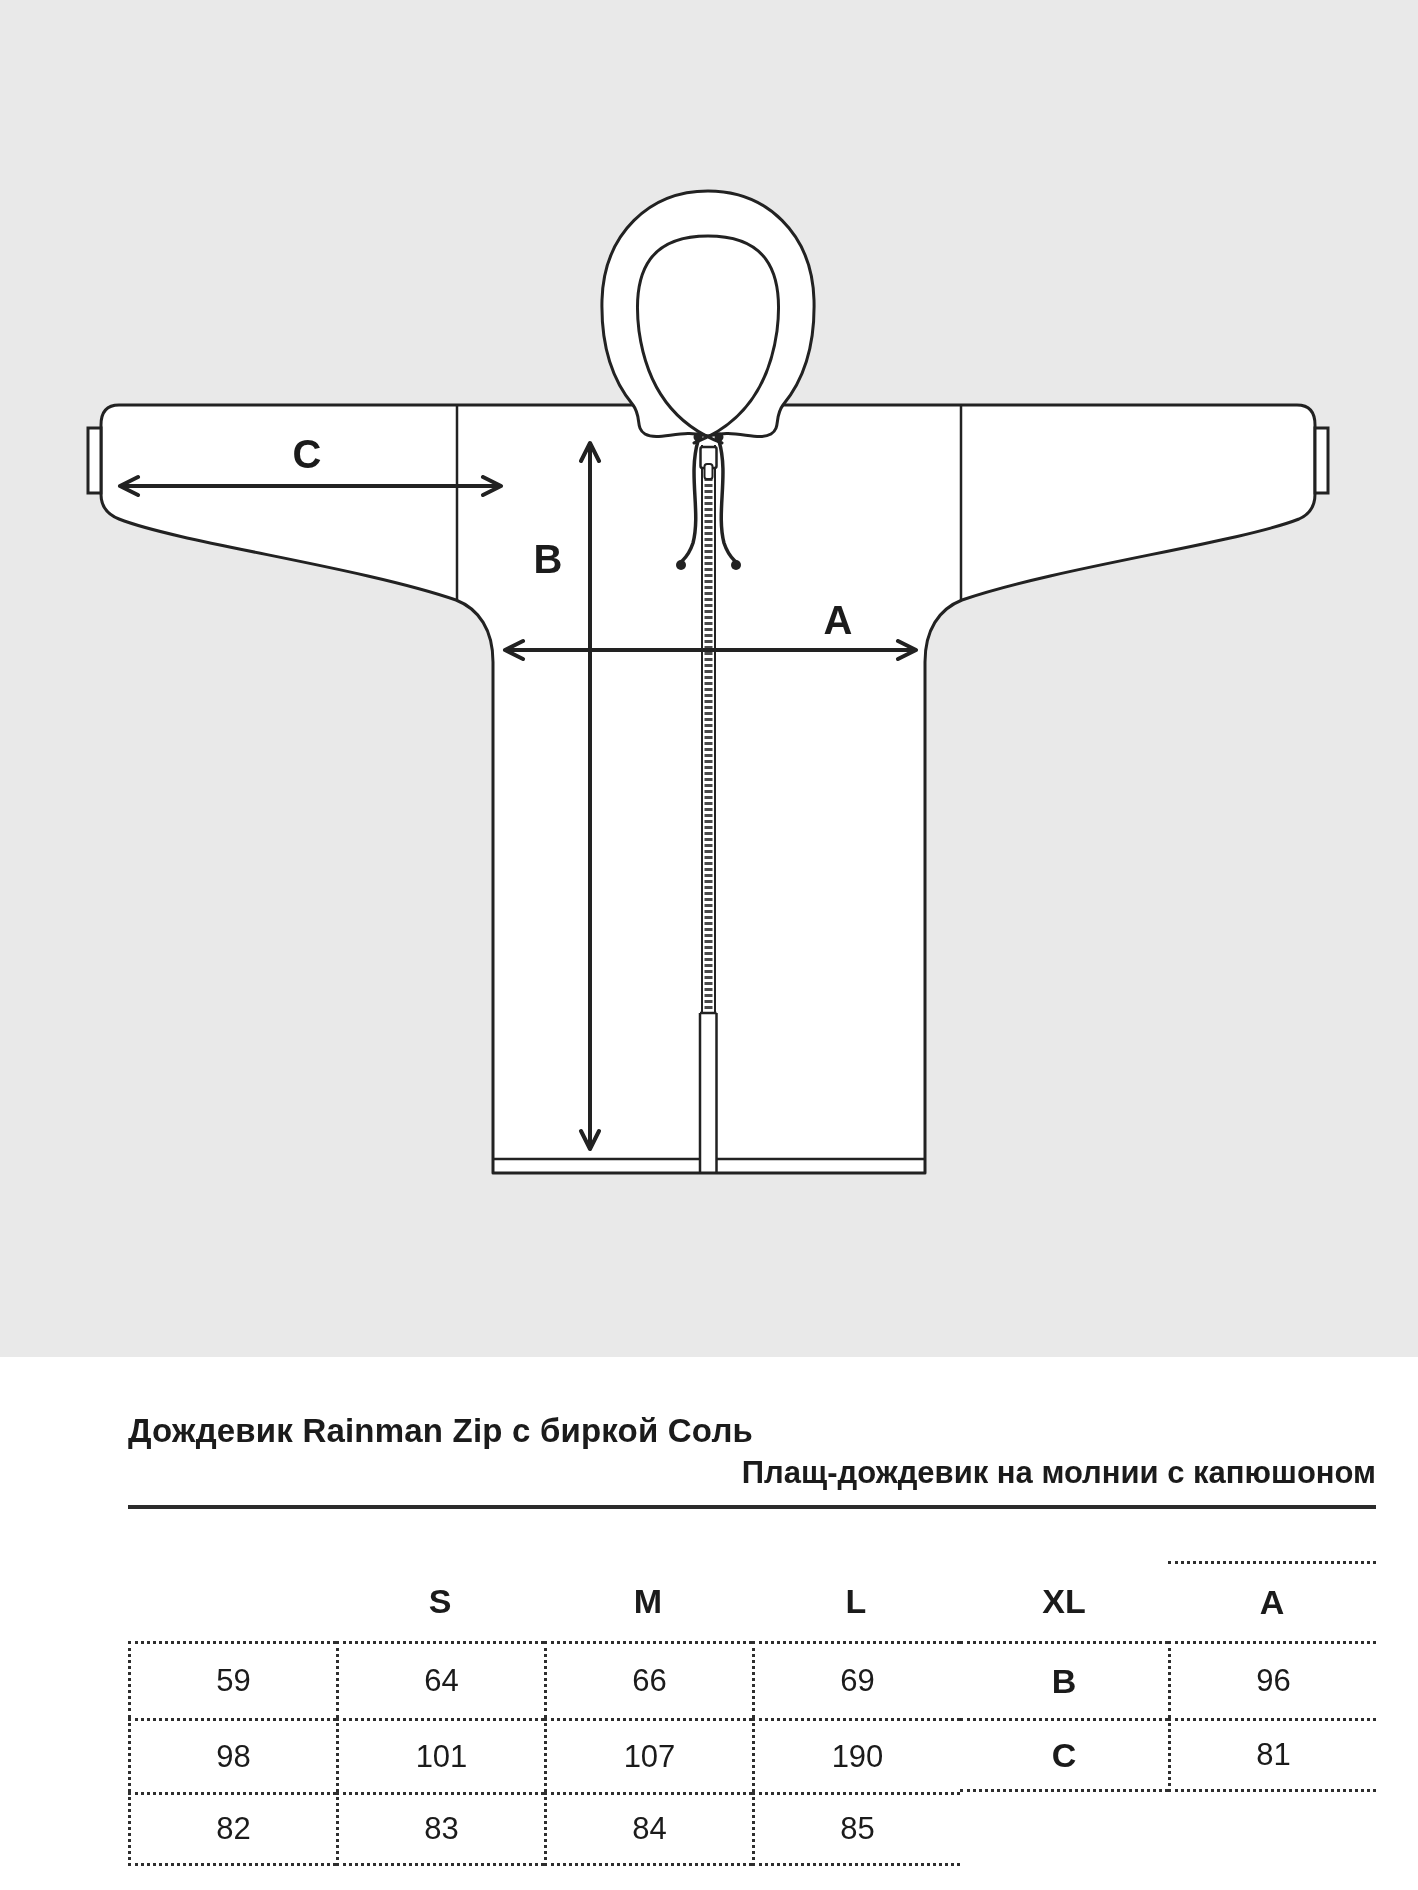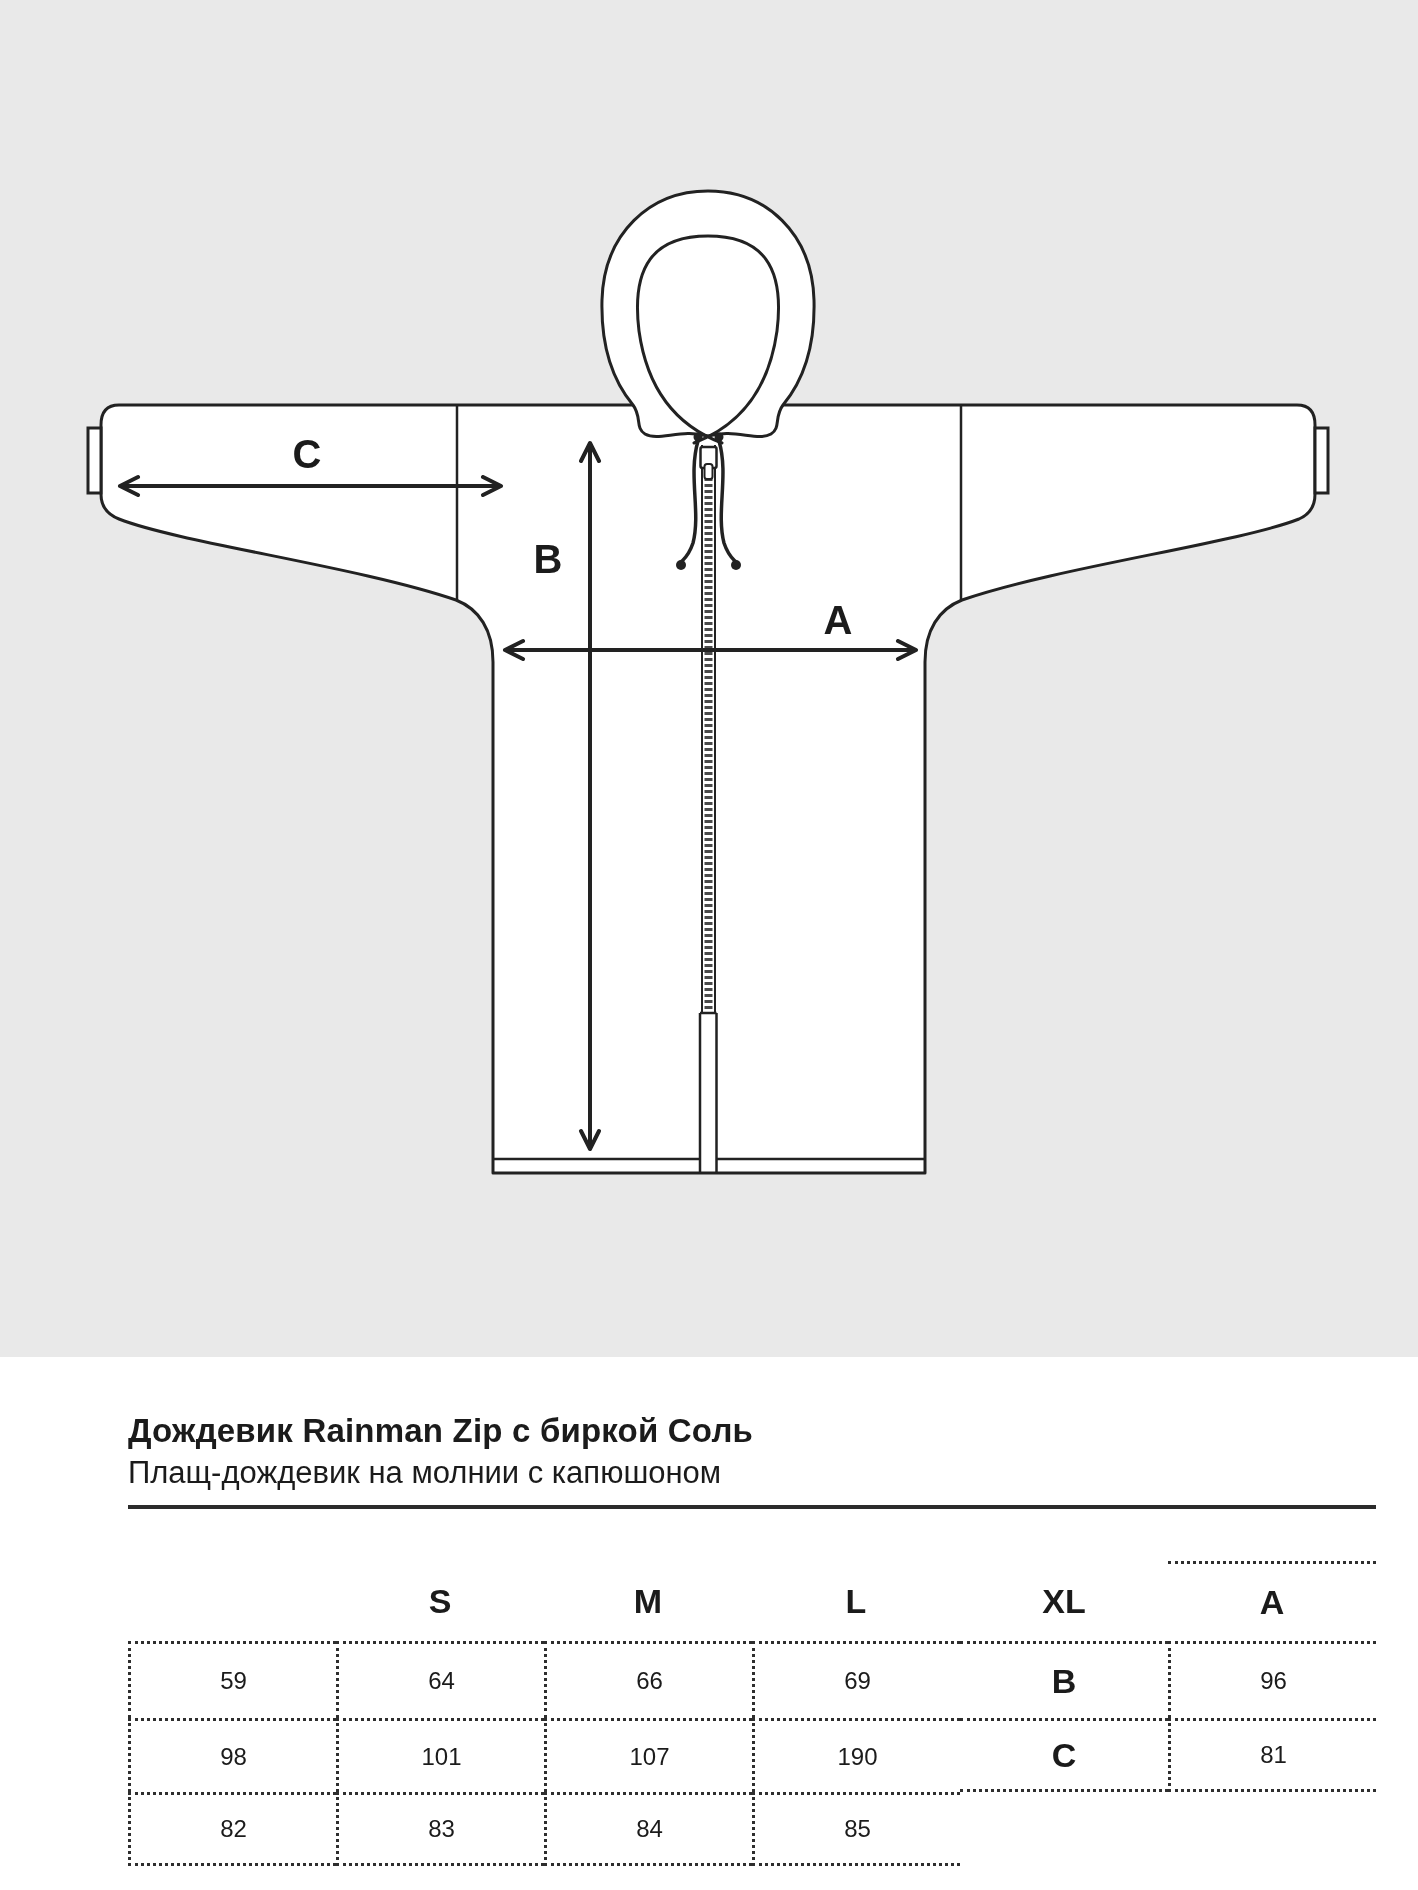--- a/index.html
+++ b/index.html
@@ -25,38 +25,39 @@
   }
   .title {
     margin:56px 0 0 0;
     font-size:33px; line-height:36px;
     font-weight:bold;
     letter-spacing:0.2px;
   }
   .subtitle {
     margin:7px 0 0 0;
     font-size:31px; line-height:34px;
-    font-weight:normal;
+    font-weight:bold;
+    text-align:right;
   }
   .rule {
     margin-top:15px;
     height:0;
     border:none;
     border-top:4px solid #2b2b2b;
   }
 
   .size-table {
     margin-top:52px;
     display:grid;
     grid-template-columns:208px 208px 208px 208px 208px 208px;
     grid-template-rows:80px 77px 74px 74px;
   }
   .cell {
     display:flex; align-items:center; justify-content:center;
-    font-size:24px;
+    font-size:31px;
   }
   .cell.hdr { font-weight:bold; font-size:34px; }
   .cell.rowlab { font-weight:bold; font-size:34px; }
   .size-table .body-row-top { border-top:3px dotted #2e2e2e; }
   .size-table .body-row-bottom { border-bottom:3px dotted #2e2e2e; }
   .size-table .vsep { border-left:3px dotted #2e2e2e; }
 </style>
 </head>
 <body>
 

